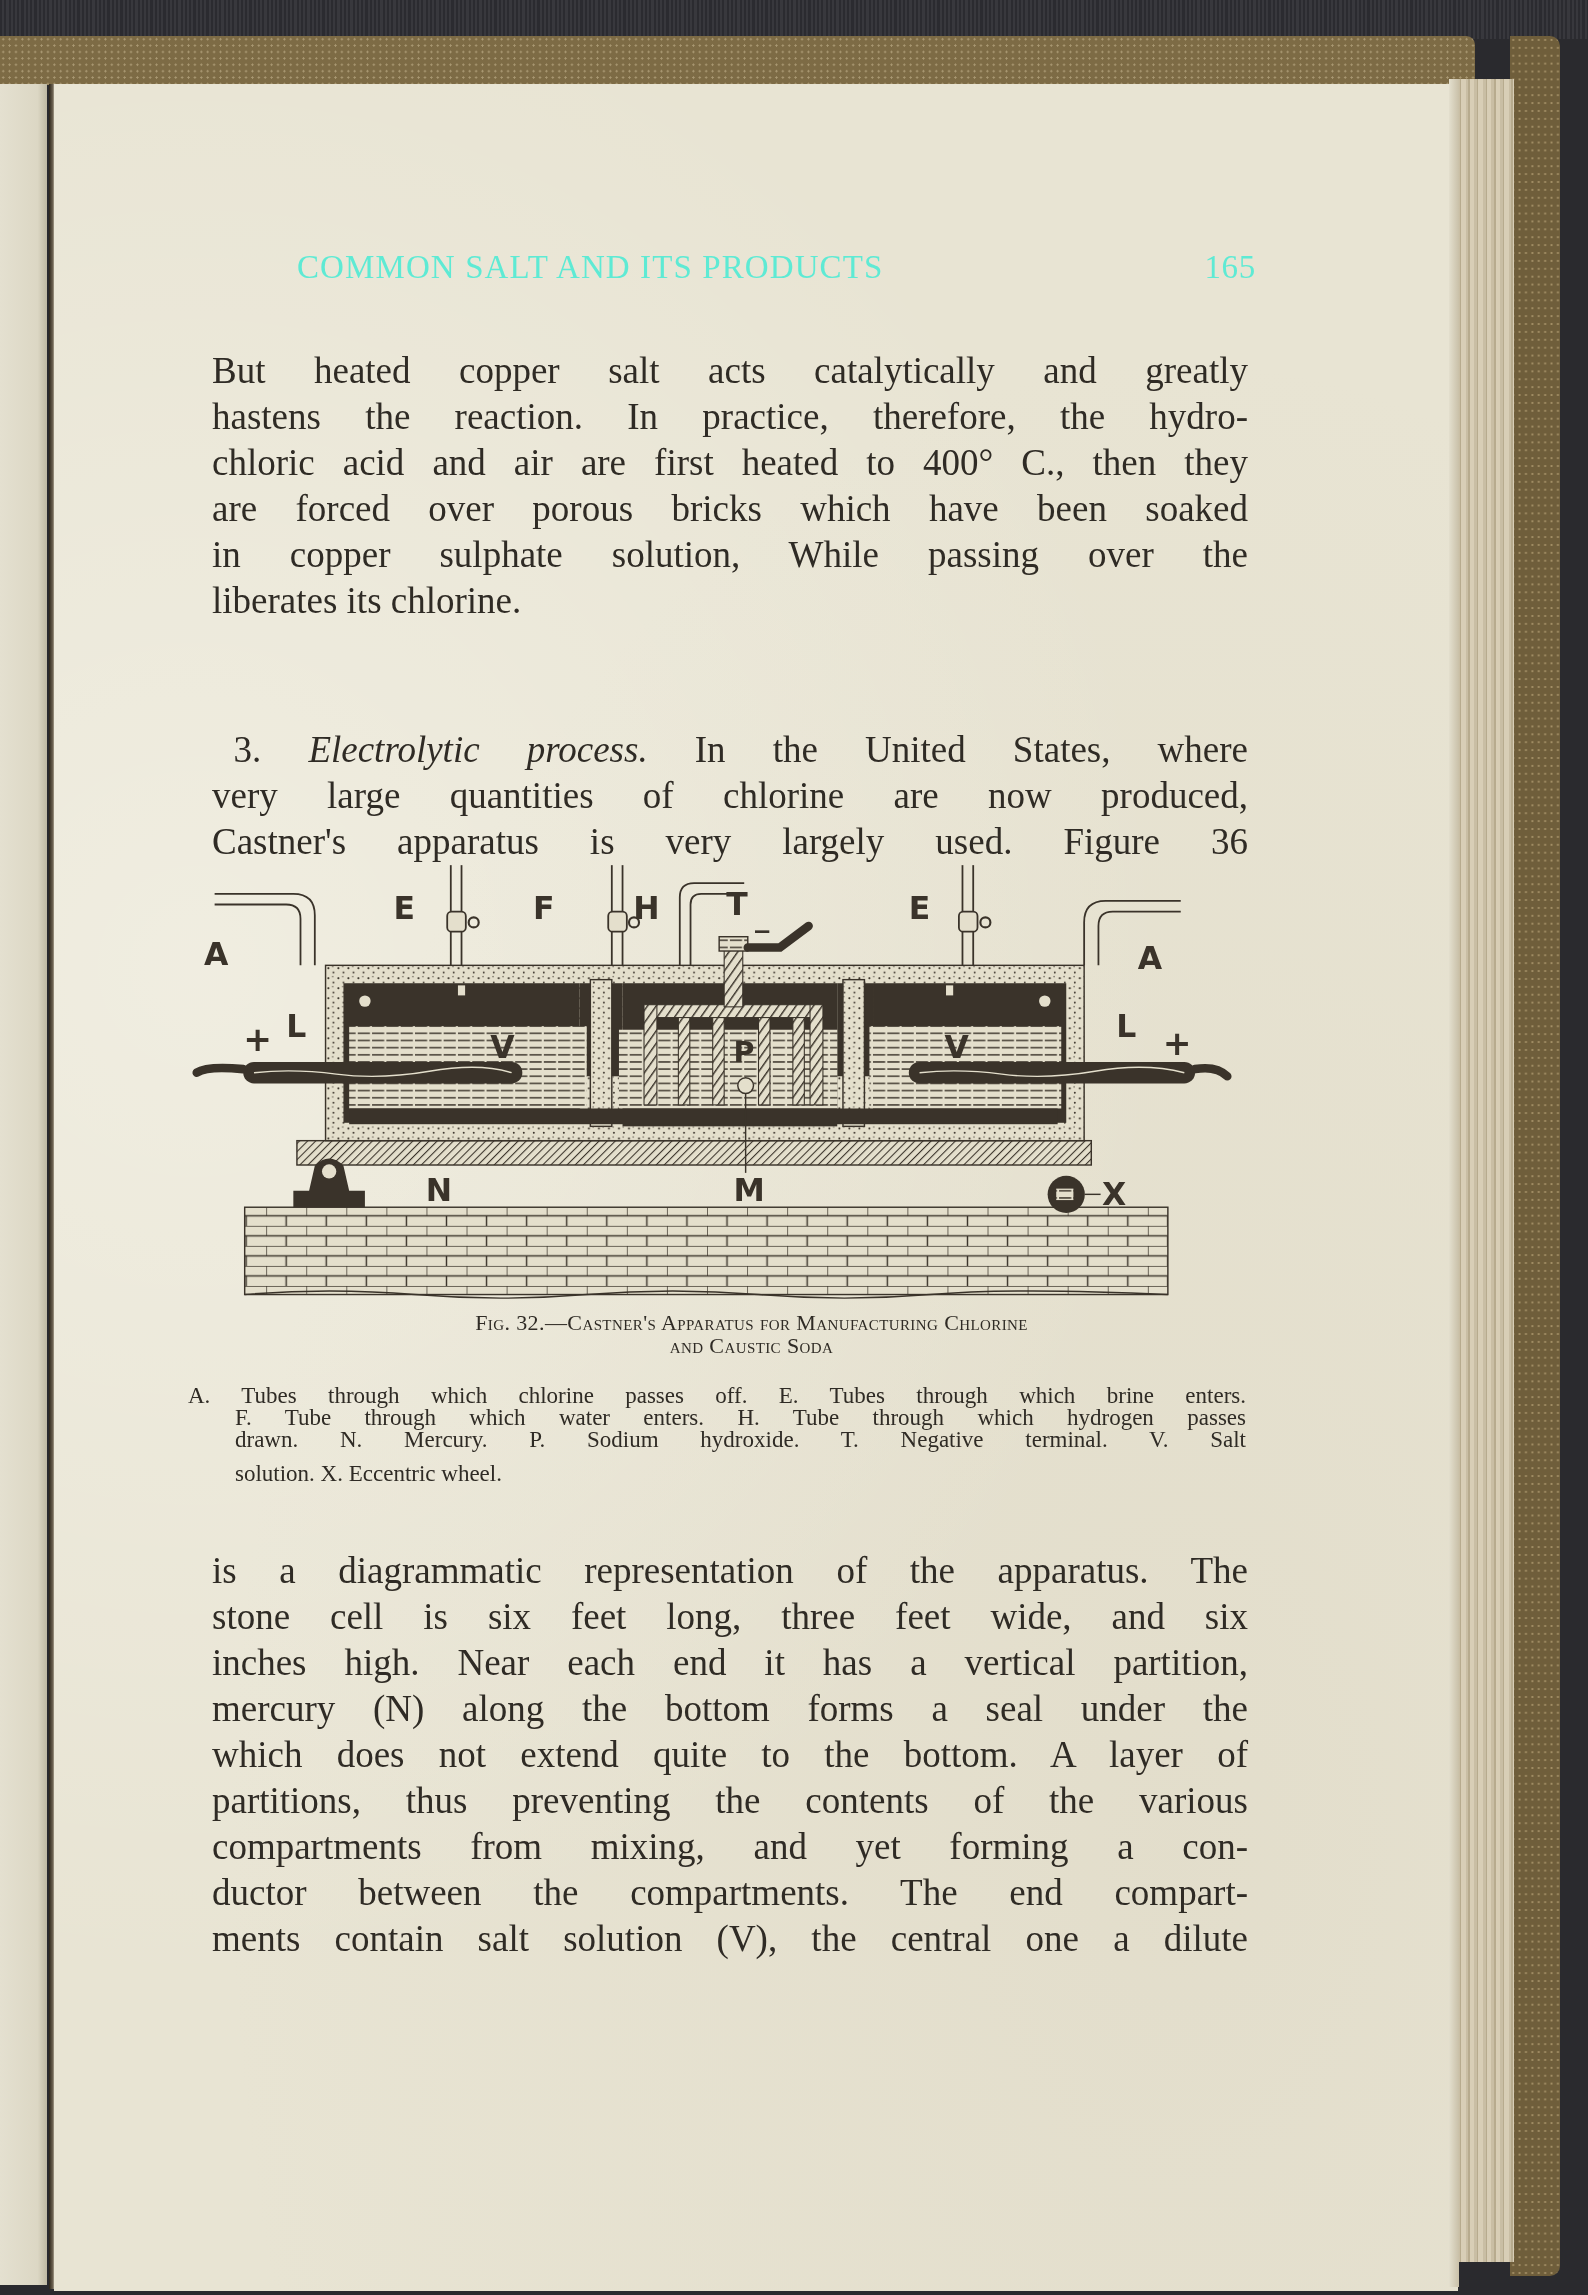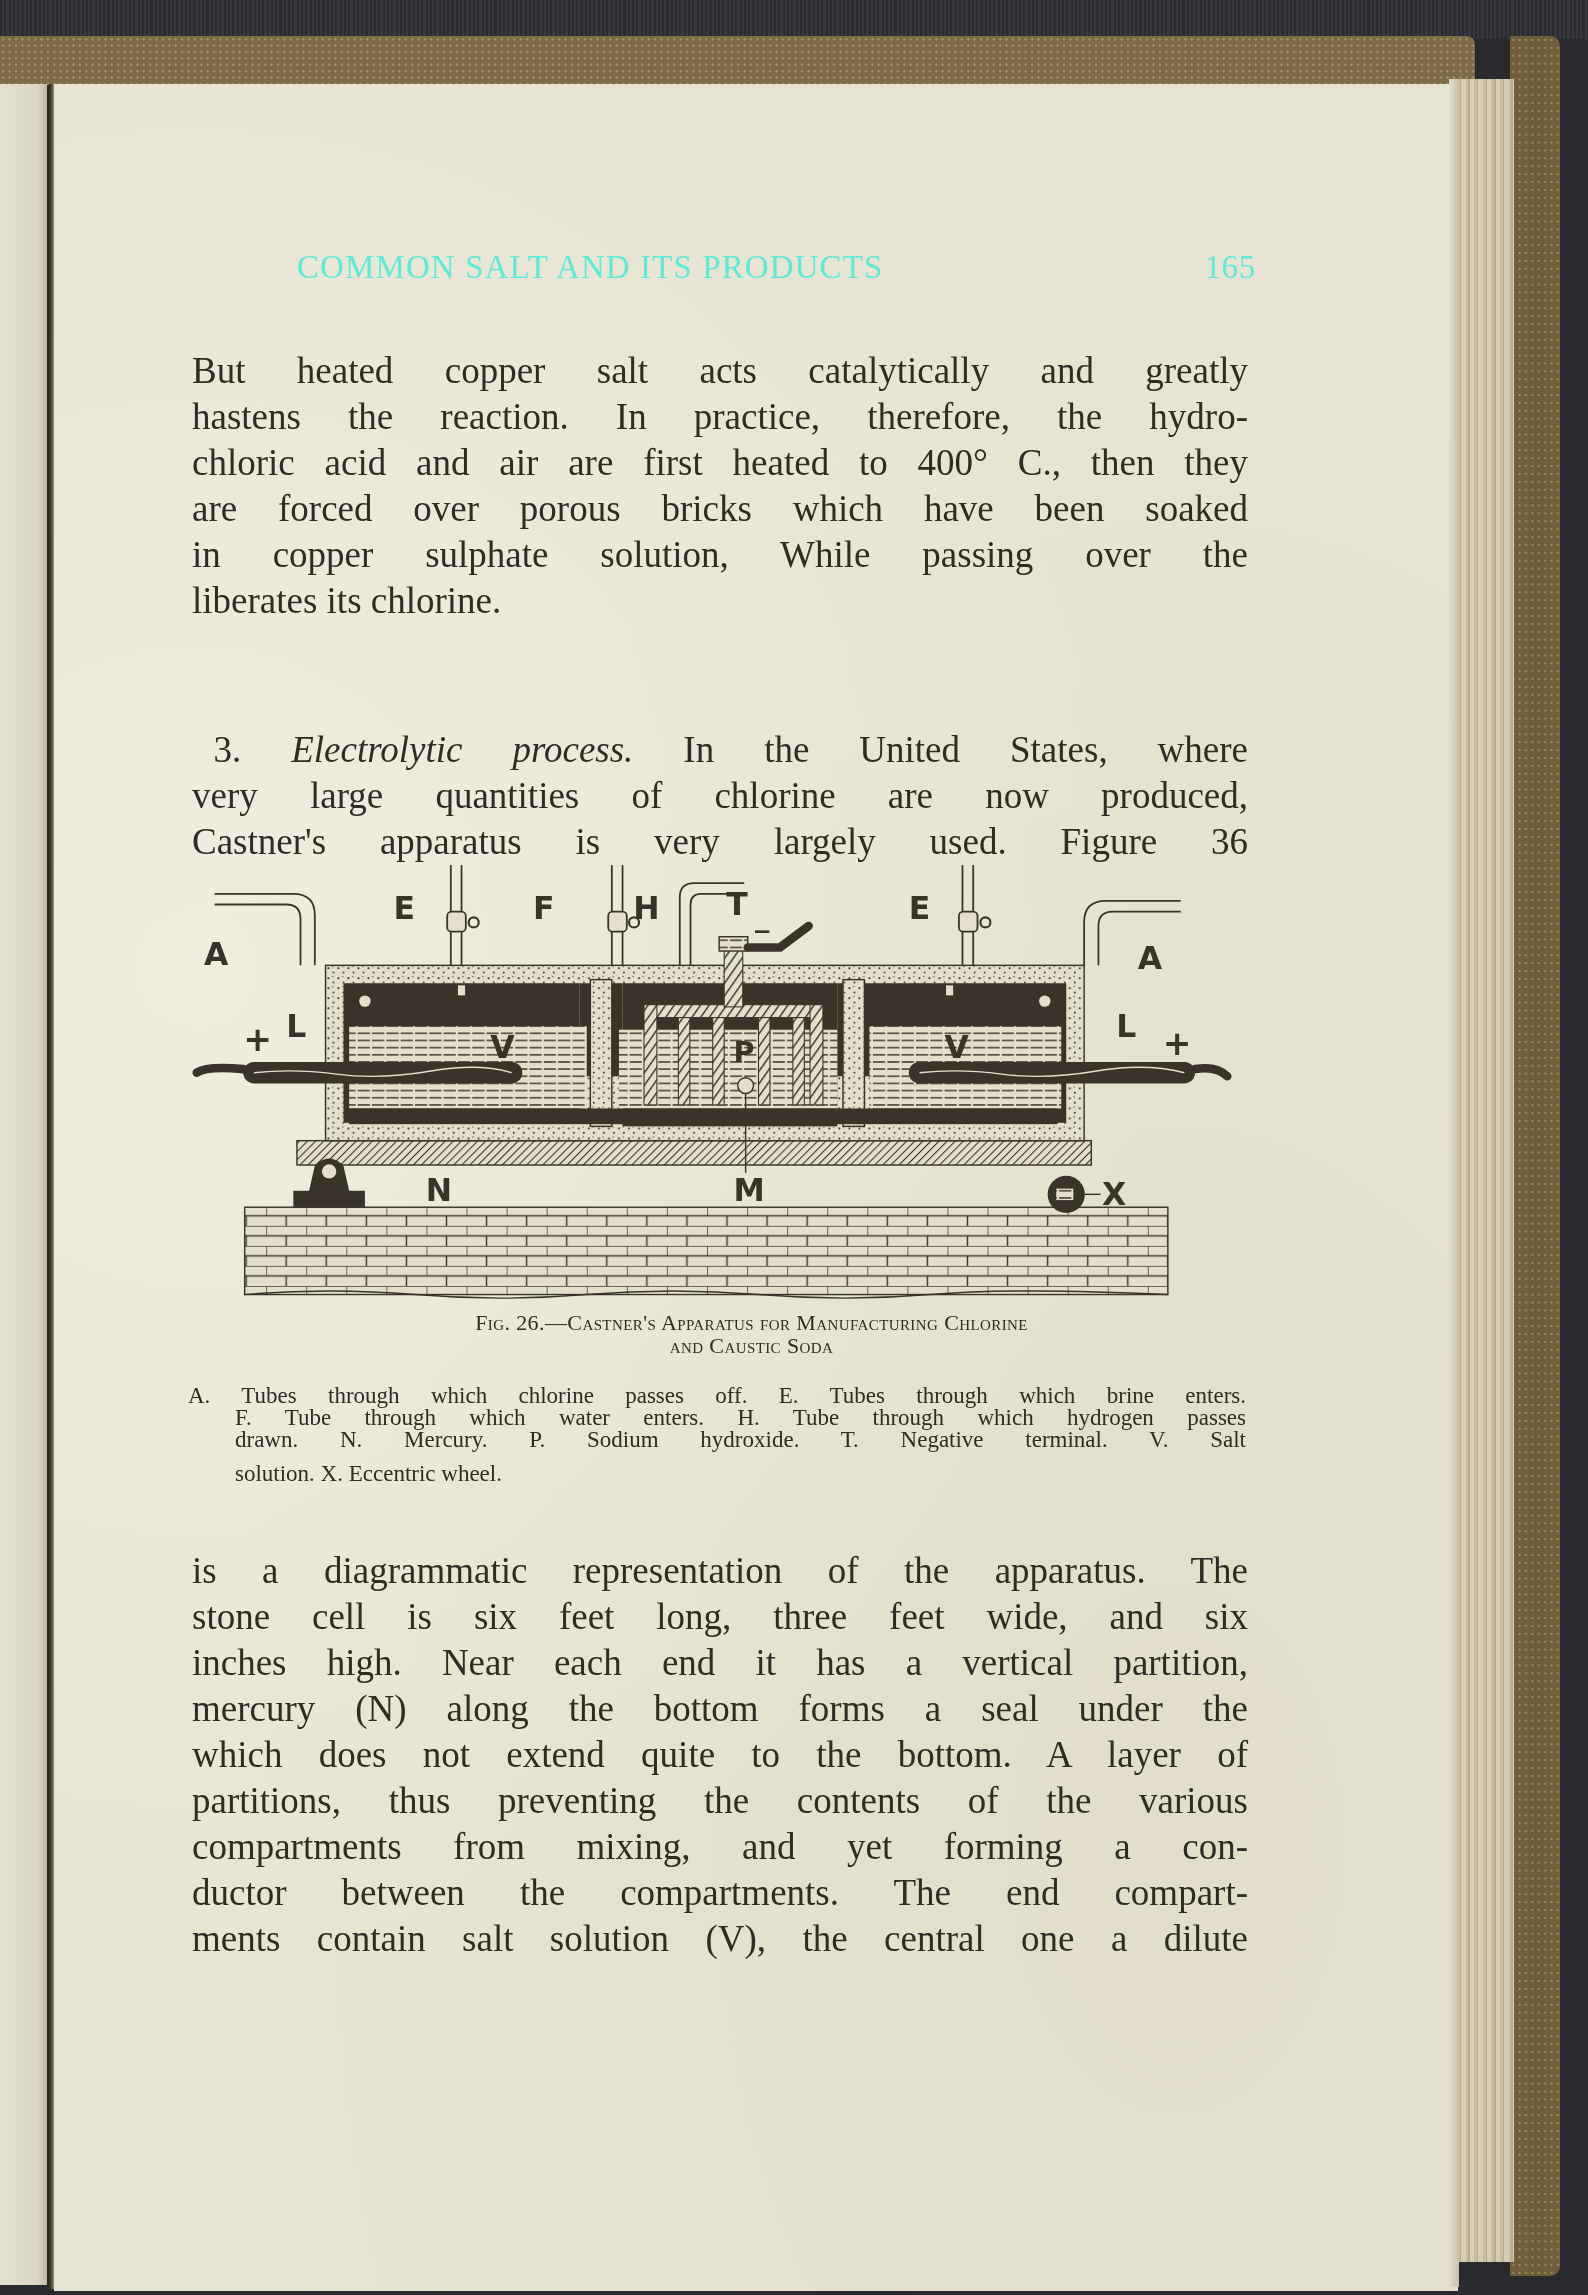--- a/index.html
+++ b/index.html
@@ -56,21 +56,21 @@
     display: flex; justify-content: space-between;
   }
   .running-head .title { letter-spacing: 1.1px; }
   .running-head .pageno { margin-left: 29px; }
 
   .para {
     position: absolute; left: 192px; width: 1056px;
     font-size: 37px; line-height: 46px; color: #2f2b25;
     text-align: justify;
   }
-  .para .line { display: block; text-align: justify; text-align-last: justify; white-space: nowrap; }
+  .para .line { display: block; text-align: justify; text-align-last: justify; white-space: nowrap; margin-left: 20px; }
   .para .line.last { text-align-last: left; }
   .para .line.indent { padding-left: 21.5px; }
   .p1 { top: 348px; }
   .p2 { top: 727px; }
   .p3 { top: 1548px; }
   i.it { font-style: italic; }
 
   .figure {
     position: absolute; left: 186px; top: 865px; width: 1052px; height: 444px;
   }
@@ -247,21 +247,21 @@
       <text x="1060" y="270" font-size="44">V</text>
       <text x="765" y="275" font-size="40">P</text>
       <text x="335" y="470" font-size="44">N</text>
       <text x="765" y="470" font-size="44">M</text>
       <text x="1280" y="475" font-size="44">X</text>
     </g>
   </svg>
 </div>
 
 <div class="caption">
-  <div>Fig. 26.—Castner's Apparatus for Manufacturing Chlorine</div>
+  <div>Fig. 32.—Castner's Apparatus for Manufacturing Chlorine</div>
   <div>and Caustic Soda</div>
 </div>
 
 <div class="legend">
   <span class="line first">A. Tubes through which chlorine passes off. E. Tubes through which brine enters.</span>
   <span class="line">F. Tube through which water enters. H. Tube through which hydrogen passes</span>
   <span class="line">drawn. N. Mercury. P. Sodium hydroxide. T. Negative terminal. V. Salt</span>
   <span class="line last">solution. X. Eccentric wheel.</span>
 </div>
 

